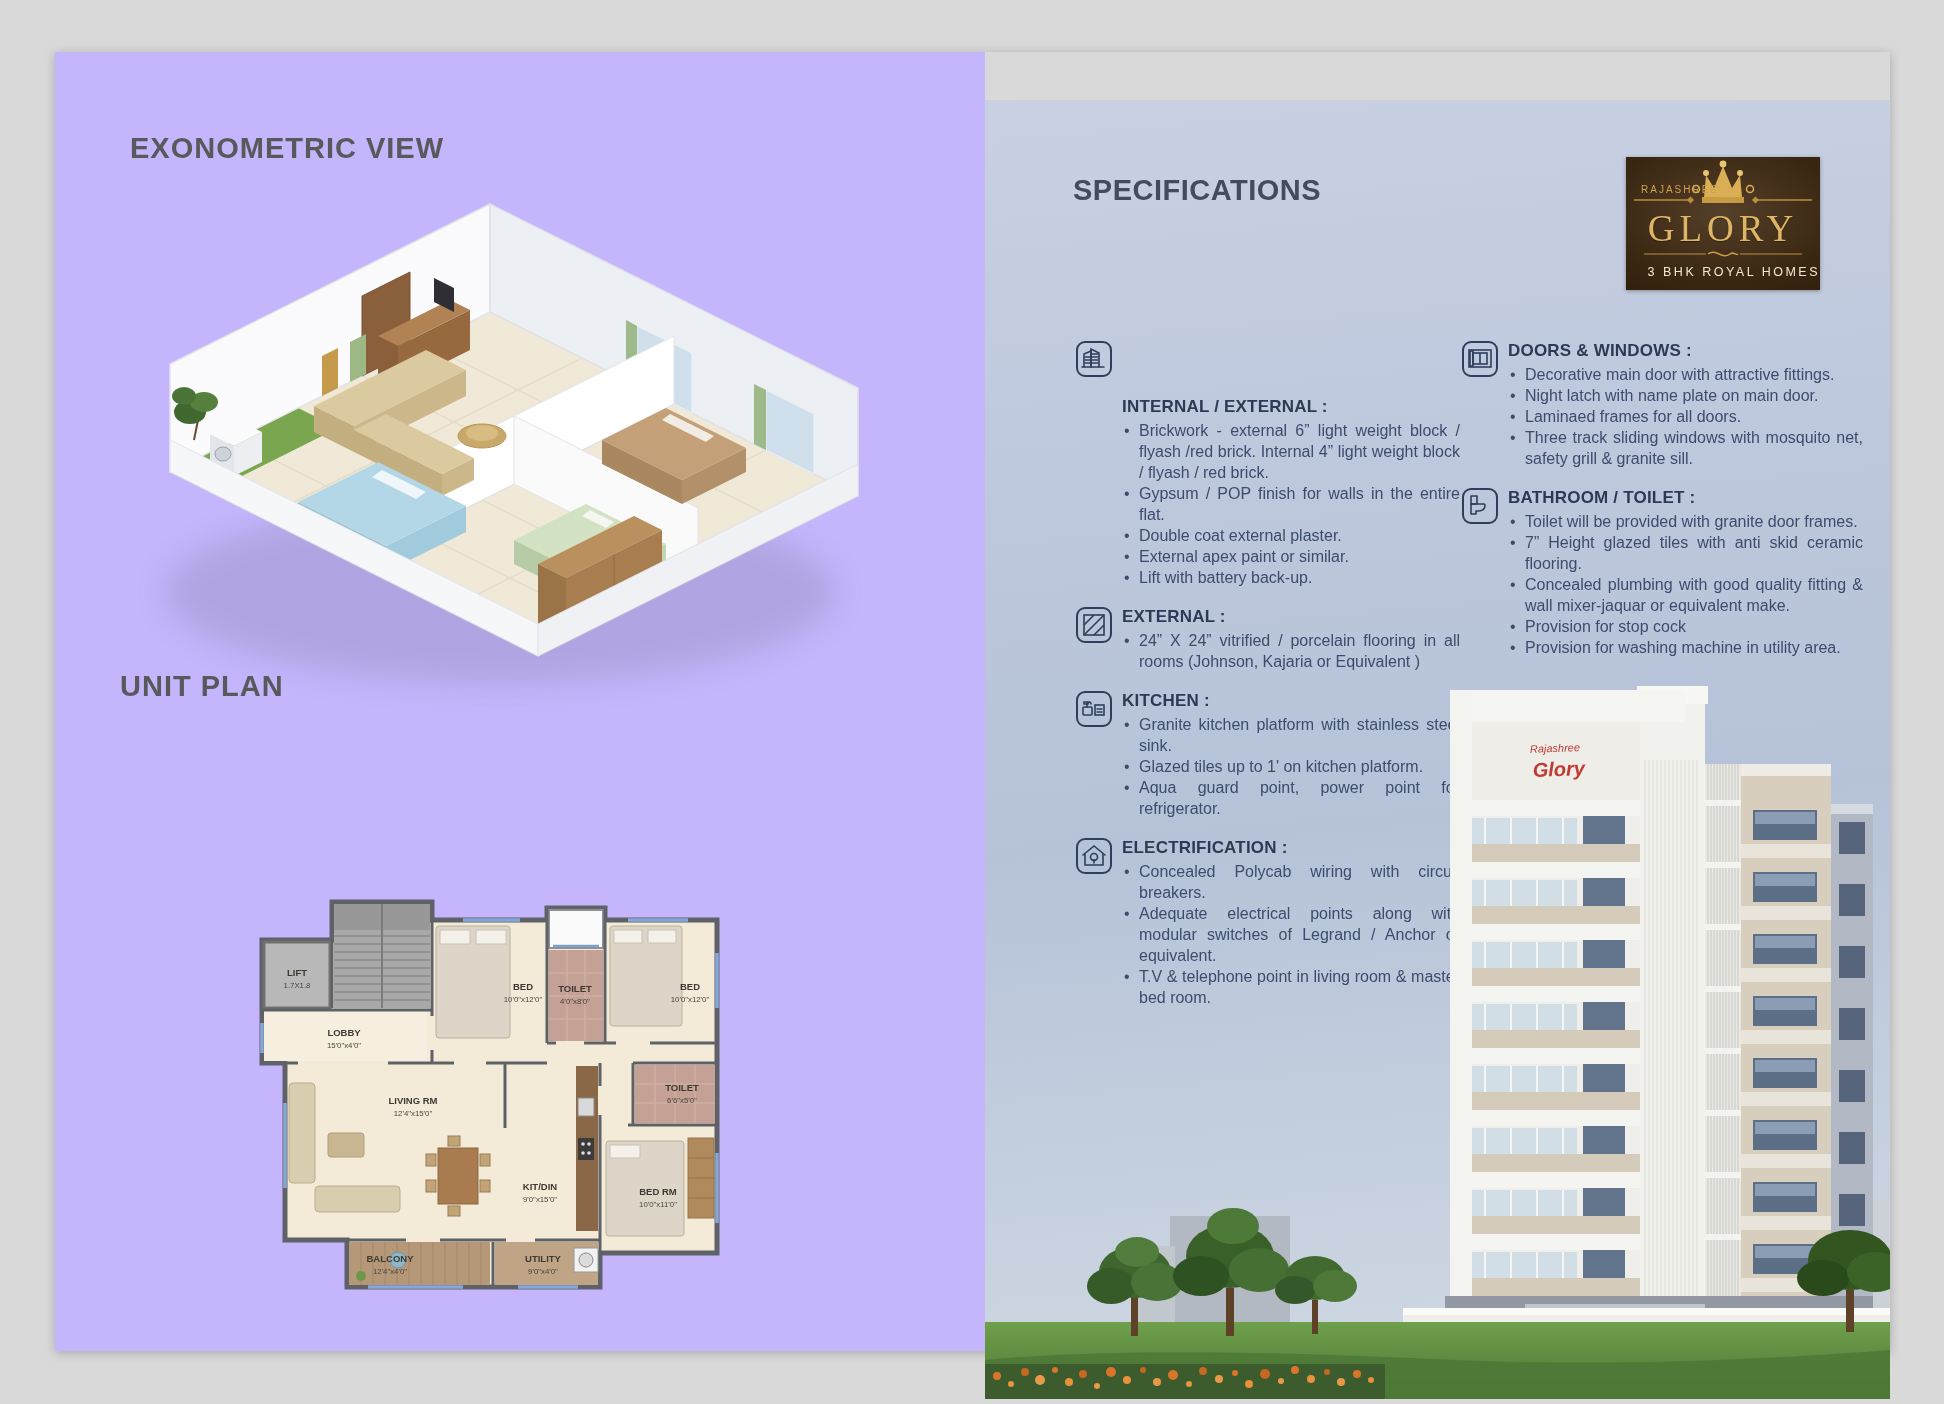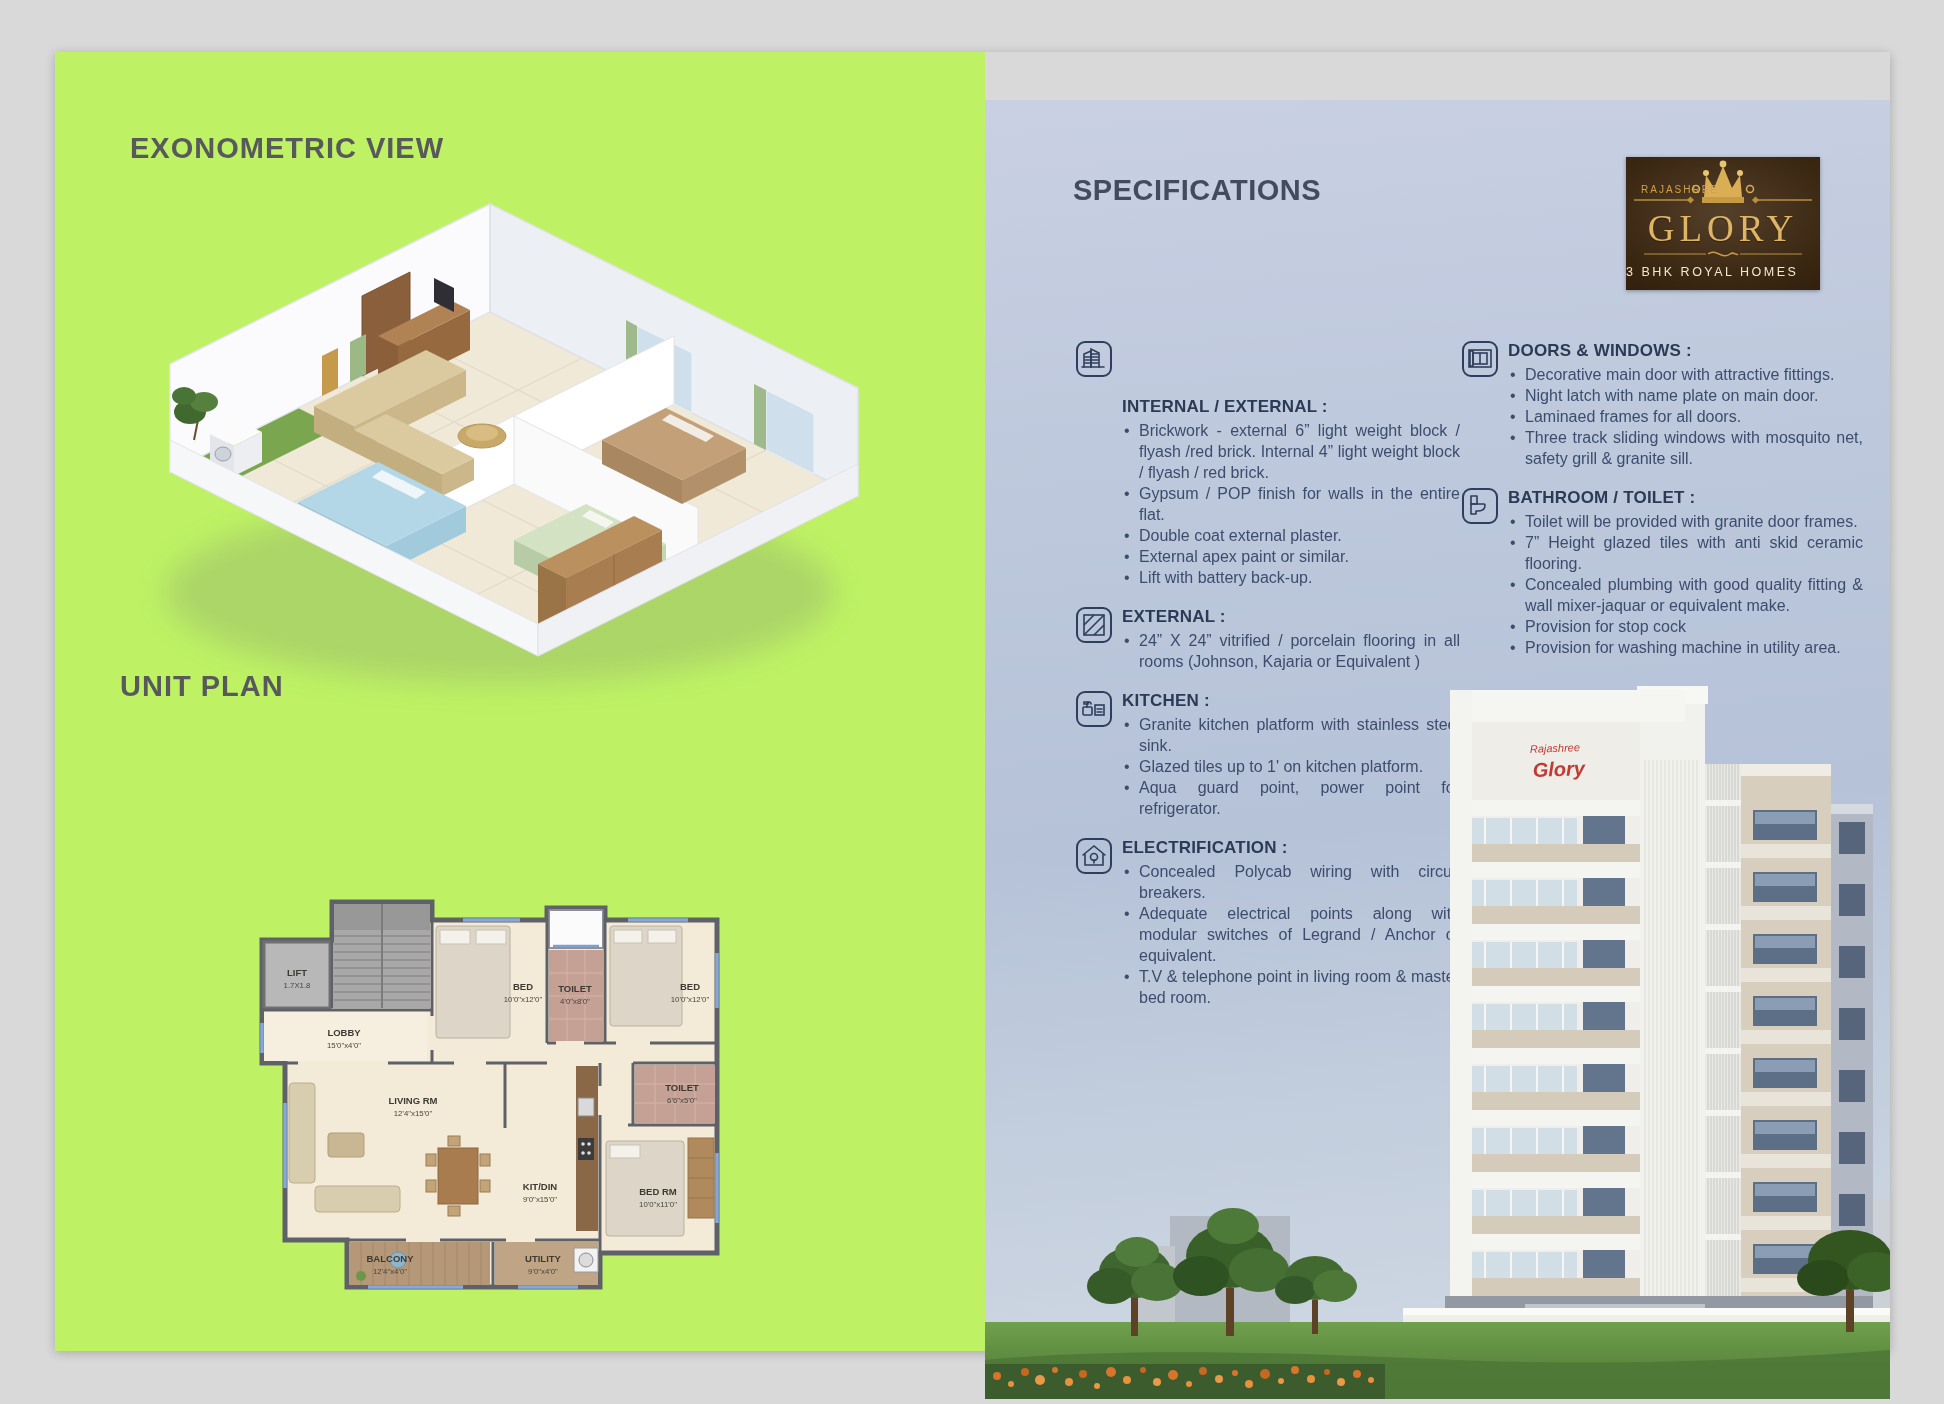--- a/index.html
+++ b/index.html
@@ -6,21 +6,21 @@
   body{
     width:1944px;height:1404px;position:relative;
     background:#d9d9d9;
     font-family:"Liberation Sans",sans-serif;
     overflow:hidden;
   }
   .sheet{
     position:absolute;left:55px;top:52px;width:1835px;height:1299px;
     display:flex;box-shadow:0 2px 10px rgba(0,0,0,.22);
   }
-  .left-half{width:930px;height:100%;background:#bef264;position:relative;overflow:hidden}
+  .left-half{width:930px;height:100%;background:#c4b5fd;position:relative;overflow:hidden}
   .right-half{
     width:905px;height:100%;position:relative;overflow:hidden;
     background:linear-gradient(175deg,#c9d0e3 0%,#bdc8dc 30%,#b6c2d8 55%,#c4cfde 78%,#d2dae4 100%);
     margin-top:48px;
   }
   .page-heading{
     position:absolute;font-weight:bold;color:#58595b;font-size:29px;letter-spacing:1px;
   }
   #exo-title{left:75px;top:80px}
   #unit-title{left:65px;top:618px}
@@ -53,21 +53,21 @@
     background:radial-gradient(110% 95% at 50% 42%,#55402a 0%,#3a2711 55%,#271808 100%);
     box-shadow:0 1px 4px rgba(0,0,0,.35);
   }
   .logo-brand{position:absolute;left:15px;top:27px;color:#cfa14e;font-size:10px;letter-spacing:2px}
   .logo-name{
     position:absolute;top:50px;left:0;width:100%;text-align:center;
     font-family:"Liberation Serif",serif;font-size:37px;letter-spacing:5px;color:#ddb564;
     text-shadow:0 1px 1px rgba(0,0,0,.4);
   }
   .logo-tag{
-    position:absolute;bottom:11px;left:0;width:100%;text-align:left;
+    position:absolute;bottom:11px;left:0;width:100%;text-align:right;
     color:#f1e8d4;font-size:12.5px;letter-spacing:2.5px;
   }
   .logo-deco{position:absolute;left:0;top:0;width:194px;height:133px}
 
   
   .pl-name{font-family:"Liberation Sans",sans-serif;font-weight:bold;font-size:9.5px;fill:#3e3a33;text-anchor:middle}
   .pl-dim{font-family:"Liberation Sans",sans-serif;font-size:7.8px;fill:#4a463e;text-anchor:middle}
 </style>
 </head>
 <body>

